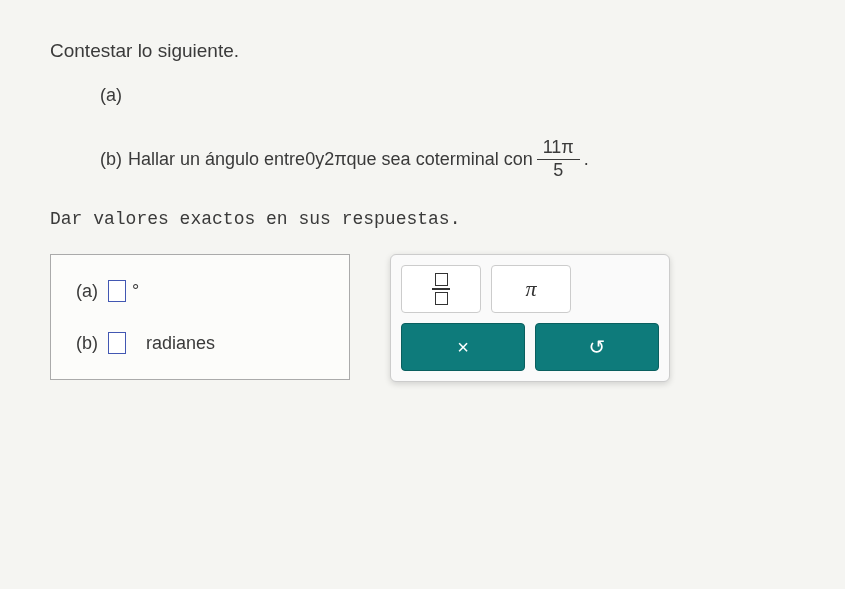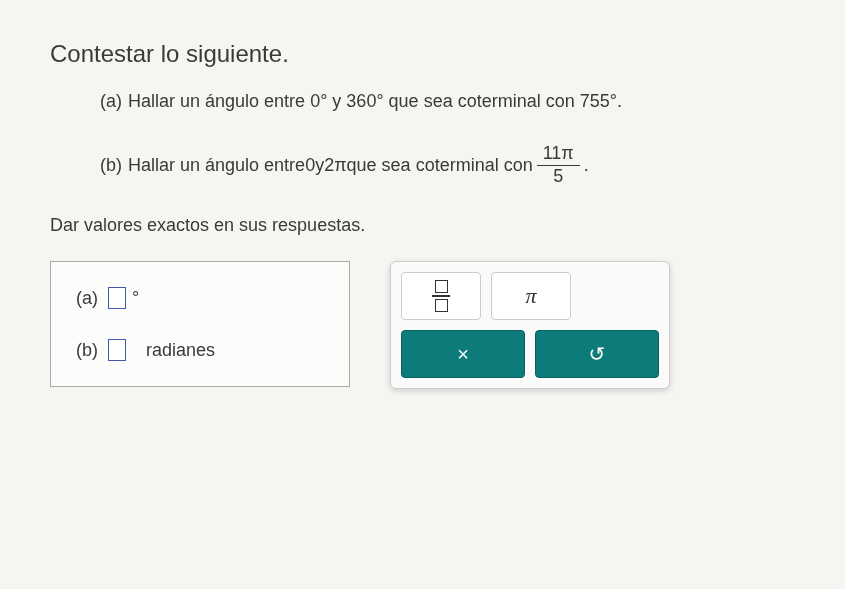--- a/index.html
+++ b/index.html
@@ -11,21 +11,21 @@
       width: 845px;
       height: 589px;
       background: #f5f5f2;
       font-family: Arial, sans-serif;
       color: #3a3a3a;
       padding: 40px 50px;
       font-size: 18px;
     }
     .instruction {
       margin-bottom: 20px;
-      font-size: 24px;
+      font-size: 19px;
     }
     .question-list {
       padding-left: 50px;
       margin-bottom: 25px;
     }
     .question {
       margin-bottom: 28px;
       font-size: 18px;
       line-height: 1.5;
       display: flex;
@@ -48,20 +48,21 @@
       padding: 0 6px;
       line-height: 1.2;
     }
     .fraction .den {
       padding: 0 6px;
       line-height: 1.2;
     }
     .sub-instruction {
       margin-bottom: 25px;
       font-size: 18px;
+      font-family: Liberation Mono, monospace;
     }
     .bottom-row {
       display: flex;
       gap: 40px;
       align-items: flex-start;
     }
     .answer-box {
       border: 1.5px solid #aaa;
       background: #fcfcfa;
       padding: 25px 25px 25px 25px;
@@ -152,23 +153,20 @@
     }
   </style>
 </head>
 <body>
 
 <div class="instruction">Contestar lo siguiente.</div>
 
 <div class="question-list">
   <div class="question">
     <span class="label">(a)</span>
-    <span>
-      <span>Hallar un ángulo entre </span><span>0°</span><span> y </span><span>360°</span><span> que sea coterminal con </span><span>755°</span><span>.</span>
-    </span>
   </div>
 
   <div class="question">
     <span class="label">(b)</span>
     <span>Hallar un ángulo entre </span>
     <span>0</span>
     <span> y </span>
     <span>2π</span>
     <span> que sea coterminal con </span>
     <span class="fraction">

